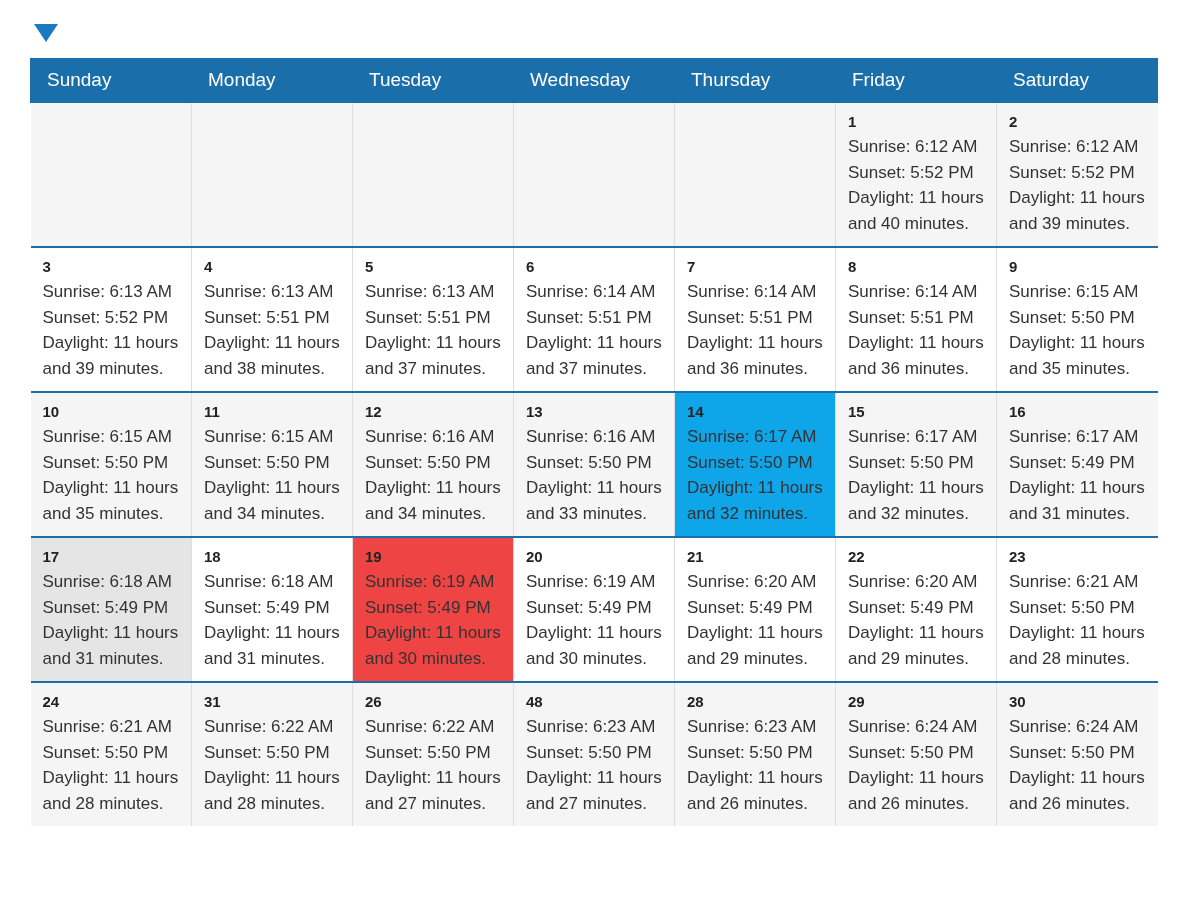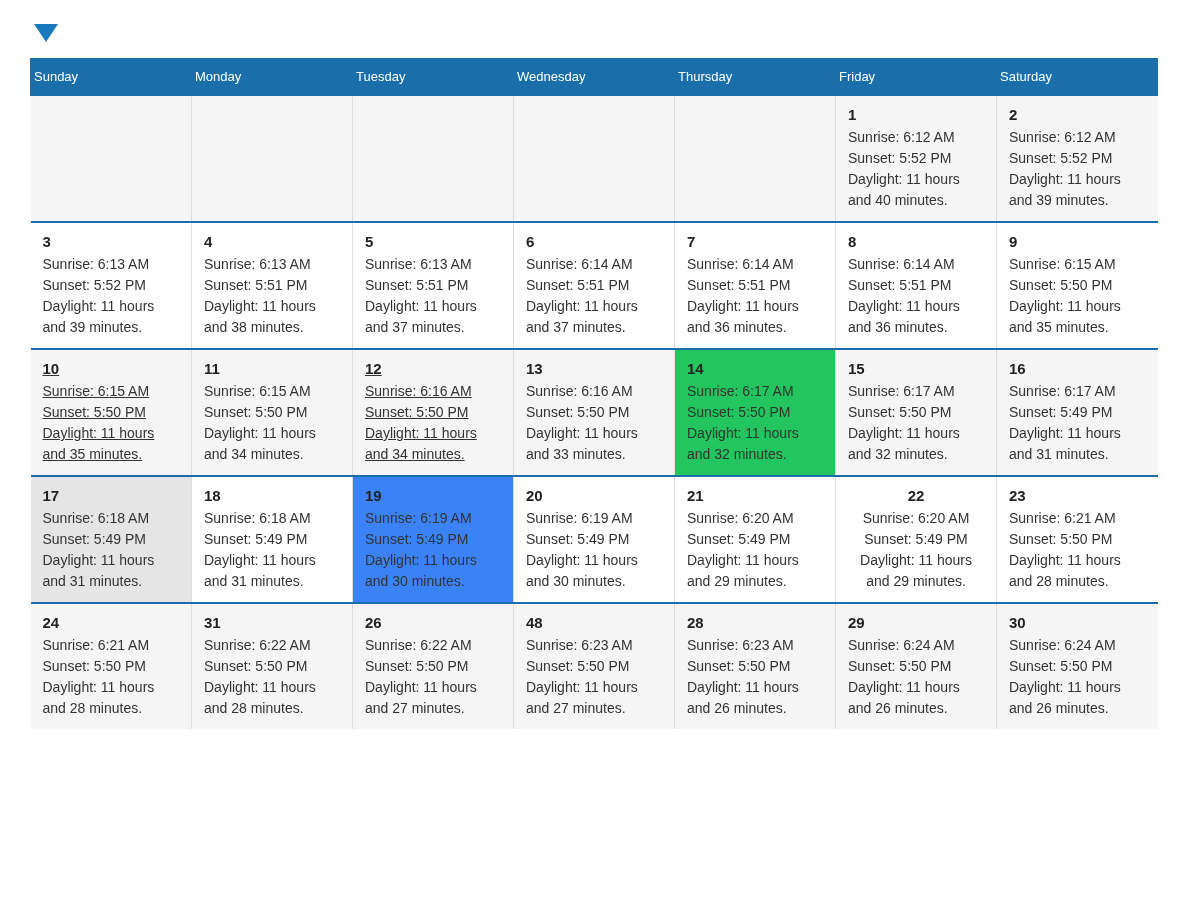--- a/index.html
+++ b/index.html
@@ -58,23 +58,23 @@
       color: #444;
       margin-top: 4px;
     }
     .calendar {
       width: 100%;
       border-collapse: collapse;
     }
     .calendar thead tr th {
       background-color: #1a6fab;
       color: #fff;
-      font-size: 13px;
+      font-size: 19px;
       font-weight: normal;
-      padding: 10px 3px;
+      padding: 10px 16px;
       text-align: left;
       border: 1px solid #1a6fab;
     }
     .calendar tbody tr {
       border-top: 2px solid #1a6fab;
     }
     .calendar tbody tr td {
       vertical-align: top;
       padding: 10px 12px;
       font-size: 13px;
@@ -87,21 +87,21 @@
       border-right: none;
     }
     .day-number {
       font-size: 15px;
       font-weight: bold;
       color: #222;
       display: block;
       margin-bottom: 4px;
     }
     .day-info {
-      font-size: 14px;
+      font-size: 17px;
       line-height: 1.5;
       color: #333;
     }
     .empty-cell {
       background: #f9f9f9;
     }
     tbody tr:nth-child(odd) td {
       background-color: #f5f5f5;
     }
     tbody tr:nth-child(even) td {
@@ -195,45 +195,45 @@
 Daylight: 11 hours and 36 minutes.</div>
         </td>
         <td style="background-color: rgb(255, 255, 255);">
           <span class="day-number">9</span>
           <div class="day-info" style="white-space: pre-line;">Sunrise: 6:15 AM
 Sunset: 5:50 PM
 Daylight: 11 hours and 35 minutes.</div>
         </td>
       </tr>
       <tr>
-        <td style="background-color: rgb(245, 245, 245); text-decoration: underline;">
+        <td style="background-color: rgb(245, 245, 245);">
           <span class="day-number">10</span>
           <div class="day-info" style="white-space: pre-line;">Sunrise: 6:15 AM
 Sunset: 5:50 PM
 Daylight: 11 hours and 35 minutes.</div>
         </td>
         <td style="background-color: rgb(245, 245, 245);">
           <span class="day-number">11</span>
           <div class="day-info" style="white-space: pre-line;">Sunrise: 6:15 AM
 Sunset: 5:50 PM
 Daylight: 11 hours and 34 minutes.</div>
         </td>
-        <td style="background-color: rgb(245, 245, 245); text-decoration: underline;">
+        <td style="background-color: rgb(245, 245, 245);">
           <span class="day-number">12</span>
           <div class="day-info" style="white-space: pre-line;">Sunrise: 6:16 AM
 Sunset: 5:50 PM
 Daylight: 11 hours and 34 minutes.</div>
         </td>
         <td style="background-color: rgb(245, 245, 245);">
           <span class="day-number">13</span>
           <div class="day-info" style="white-space: pre-line;">Sunrise: 6:16 AM
 Sunset: 5:50 PM
 Daylight: 11 hours and 33 minutes.</div>
         </td>
-        <td style="background-color: #22c55e;">
+        <td style="background-color: #0ea5e9;">
           <span class="day-number">14</span>
           <div class="day-info" style="white-space: pre-line;">Sunrise: 6:17 AM
 Sunset: 5:50 PM
 Daylight: 11 hours and 32 minutes.</div>
         </td>
         <td style="background-color: rgb(245, 245, 245);">
           <span class="day-number">15</span>
           <div class="day-info" style="white-space: pre-line;">Sunrise: 6:17 AM
 Sunset: 5:50 PM
 Daylight: 11 hours and 32 minutes.</div>
@@ -251,39 +251,39 @@
           <div class="day-info" style="white-space: pre-line;">Sunrise: 6:18 AM
 Sunset: 5:49 PM
 Daylight: 11 hours and 31 minutes.</div>
         </td>
         <td style="background-color: rgb(255, 255, 255);">
           <span class="day-number">18</span>
           <div class="day-info" style="white-space: pre-line;">Sunrise: 6:18 AM
 Sunset: 5:49 PM
 Daylight: 11 hours and 31 minutes.</div>
         </td>
-        <td style="background-color: #3b82f6; margin-left: 29px;">
+        <td style="background-color: #ef4444; margin-left: 29px;">
           <span class="day-number">19</span>
           <div class="day-info" style="white-space: pre-line;">Sunrise: 6:19 AM
 Sunset: 5:49 PM
 Daylight: 11 hours and 30 minutes.</div>
         </td>
         <td style="background-color: rgb(255, 255, 255);">
           <span class="day-number">20</span>
           <div class="day-info" style="white-space: pre-line;">Sunrise: 6:19 AM
 Sunset: 5:49 PM
 Daylight: 11 hours and 30 minutes.</div>
         </td>
         <td style="background-color: rgb(255, 255, 255);">
           <span class="day-number">21</span>
           <div class="day-info" style="white-space: pre-line;">Sunrise: 6:20 AM
 Sunset: 5:49 PM
 Daylight: 11 hours and 29 minutes.</div>
         </td>
-        <td style="background-color: rgb(255, 255, 255); text-align: center;">
+        <td style="background-color: rgb(255, 255, 255);">
           <span class="day-number">22</span>
           <div class="day-info" style="white-space: pre-line;">Sunrise: 6:20 AM
 Sunset: 5:49 PM
 Daylight: 11 hours and 29 minutes.</div>
         </td>
         <td style="background-color: rgb(255, 255, 255);">
           <span class="day-number">23</span>
           <div class="day-info" style="white-space: pre-line;">Sunrise: 6:21 AM
 Sunset: 5:50 PM
 Daylight: 11 hours and 28 minutes.</div>

